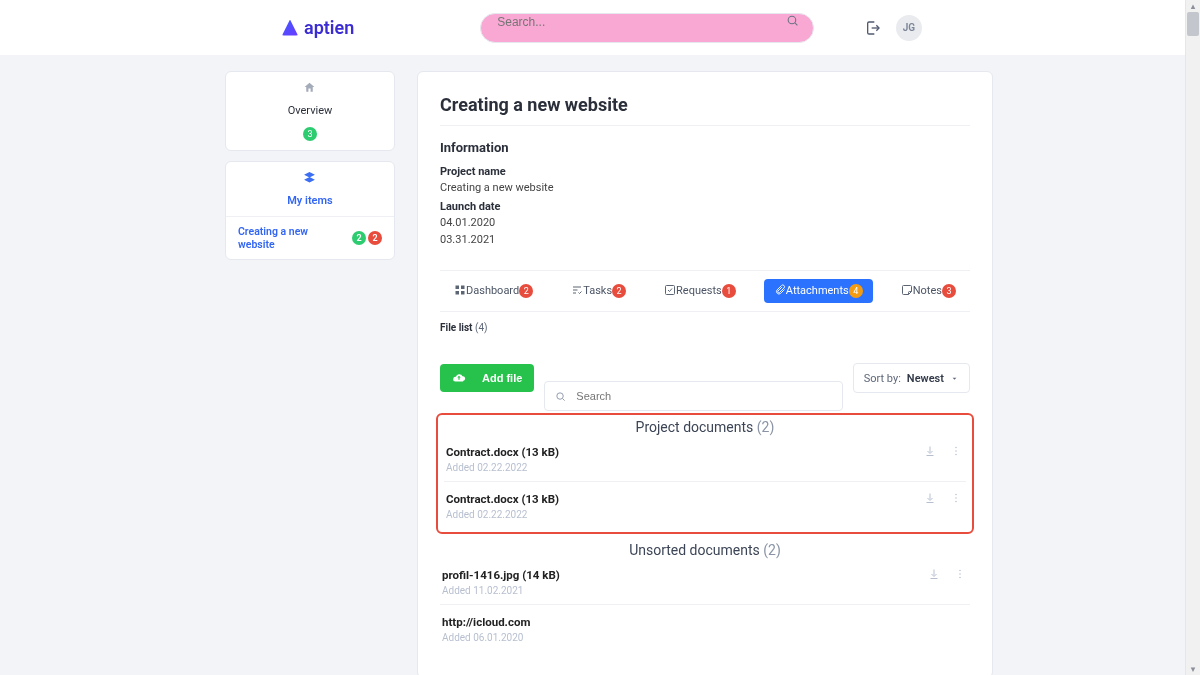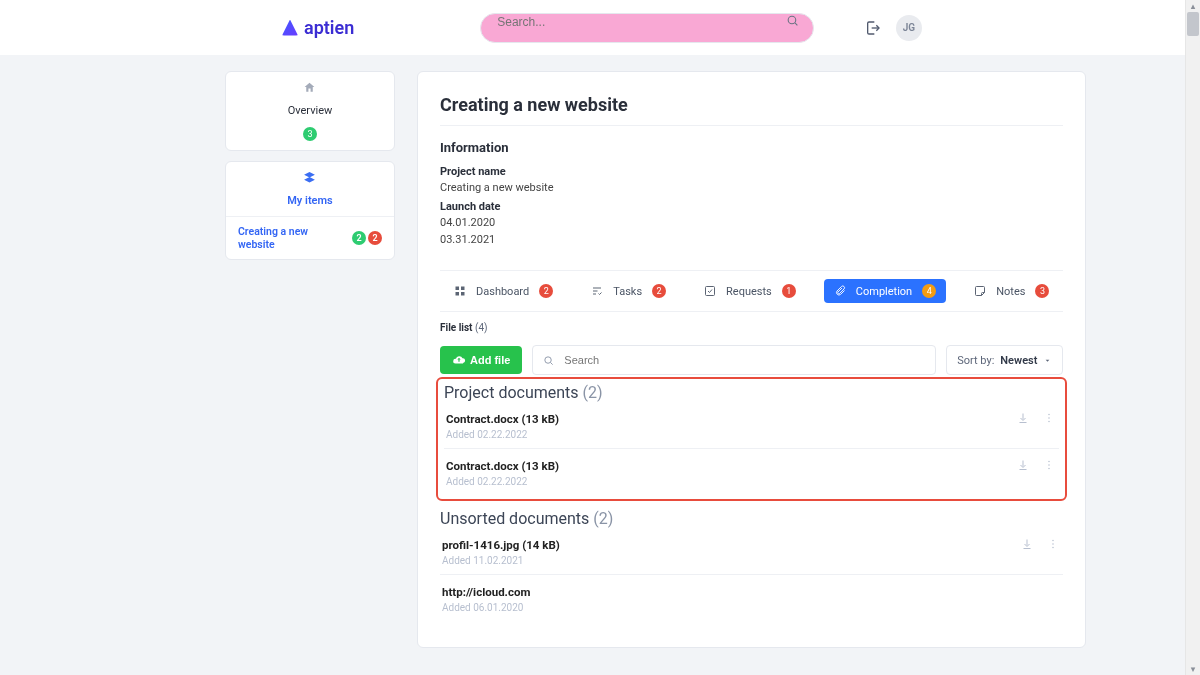--- a/index.html
+++ b/index.html
@@ -54,37 +54,37 @@
   .s-sub { padding: 8px 12px; font-size:10.5px; color: var(--blue-text); display:flex; align-items:center; gap:6px; font-weight:600; }
   .s-sub .badges { margin-left:auto; display:flex; gap:2px; }
   
   .main { flex:1; background:#fff; border:1px solid var(--border); border-radius:6px; padding: 18px 22px 26px 22px; }
   h1.title { margin: 4px 0 14px 0; font-size:18px; font-weight:700; border-bottom:1px solid var(--border-light); padding-bottom: 10px; }
   h2.section { font-size:13px; font-weight:700; margin: 6px 0 10px 0; }
   .field-label { font-size:11px; font-weight:700; margin-top:6px; }
   .field-value { font-size:11px; color:#444; margin-top:3px; margin-bottom:4px; }
   
   .tabs { display:flex; align-items:center; gap: 18px; margin: 24px 0 10px 0; border-top:1px solid var(--border-light); border-bottom:1px solid var(--border-light); padding: 8px 4px; }
-  .tab { display:flex; align-items:center; gap:10px; font-size:11px; color:#4b5565; padding:5px 10px; border-radius:4px; }
+  .tab { display:flex; align-items:flex-start; gap:0; font-size:11px; color:#4b5565; padding:5px 10px; border-radius:4px; }
   .tab.active { background: var(--blue); color:#fff; }
   .tab .pill { min-width:14px; height:14px; border-radius:7px; display:inline-flex; align-items:center; justify-content:center; font-size:9px; color:#fff; }
   .tab .pill.red { background: var(--badge-red); }
   .tab .pill.orange { background: var(--badge-orange); }
   .tab .ic { width:12px; height:12px; display:inline-flex; opacity:0.9; }
   .subheader { font-size:10px; font-weight:700; margin-top: 6px; }
   .subheader .muted { font-weight:400; color:#5e677a; }
   
   .files-toolbar { display:flex; align-items:center; gap:10px; margin:12px 0 4px 0; }
-  .btn-add { background: var(--green); color:#fff; border:none; border-radius:4px; padding:7px 12px; font-size:11px; font-weight:600; display:flex; align-items:center; gap:4px; }
-  .search-files { flex:1; display:flex; align-items:center; gap:8px; border:1px solid var(--border); border-radius:4px; height:30px; padding:0 10px; color:#8a94a6; }
+  .btn-add { background: var(--green); color:#fff; border:none; border-radius:4px; padding:7px 12px; font-size:11px; font-weight:600; display:flex; align-items:center; gap:16px; }
+  .search-files { flex:1; display:flex; align-items:center; gap:8px; border:1px solid var(--border); border-radius:4px; height:30px; padding:0 10px; color:#8a94a6;margin-top:36px; }
   .search-files input { flex:1; border:none; outline:none; font-size:11px; }
   .sortby { display:flex; align-items:center; gap:6px; border:1px solid var(--border); border-radius:4px; height:30px; padding:0 10px; color:#5e677a; font-size:11px; }
   .sortby .val { font-weight:600; color:#323a49; }
   
-  .grouphead { font-size:16px; color:#3c4556; margin-top:12px; }
+  .grouphead { font-size:14px; color:#3c4556; margin-top:12px;text-align:center; }
   .grouphead .count { color:#8a94a6; }
   .file-row { display:flex; align-items:flex-start; border-bottom: 1px solid var(--border-light); padding:6px 2px 8px 2px; }
   .file-info { flex:1; }
   .file-name { font-size:11.5px; font-weight:700; color:#222; margin-top:4px; }
   .file-meta { font-size:10px; color: var(--text-faint); margin-top:3px; }
   .file-actions { display:flex; align-items:center; gap:12px; margin-top:4px; color:#b7bfcf; }
   .file-actions .ic { width:14px; height:14px; }
   
   .highlight-box { outline: 2px solid var(--hl); outline-offset: 2px; border-radius: 2px; }
   
@@ -210,21 +210,21 @@
           </span>
           <span>Requests</span>
           <span class="pill red">1</span>
         </div>
         <div class="tab active">
           <span class="ic">
             <svg viewBox="0 0 24 24" width="12" height="12" fill="none" stroke="currentColor" stroke-width="2">
                 <path d="M21 11l-8 8a5 5 0 0 1-7-7l9-9a3.5 3.5 0 0 1 5 5l-9 9a2 2 0 0 1-3-3l8-8"></path>
               </svg>
           </span>
-          <span>Completion</span>
+          <span>Attachments</span>
           <span class="pill orange">4</span>
         </div>
         <div class="tab">
           <span class="ic">
             <svg viewBox="0 0 24 24" width="12" height="12" fill="none" stroke="currentColor" stroke-width="2">
                 <path d="M5 3h14a2 2 0 0 1 2 2v10l-6 6H5a2 2 0 0 1-2-2V5a2 2 0 0 1 2-2z"></path>
                 <path d="M15 21v-4a2 2 0 0 1 2-2h4"></path>
               </svg>
           </span>
           <span>Notes</span>

